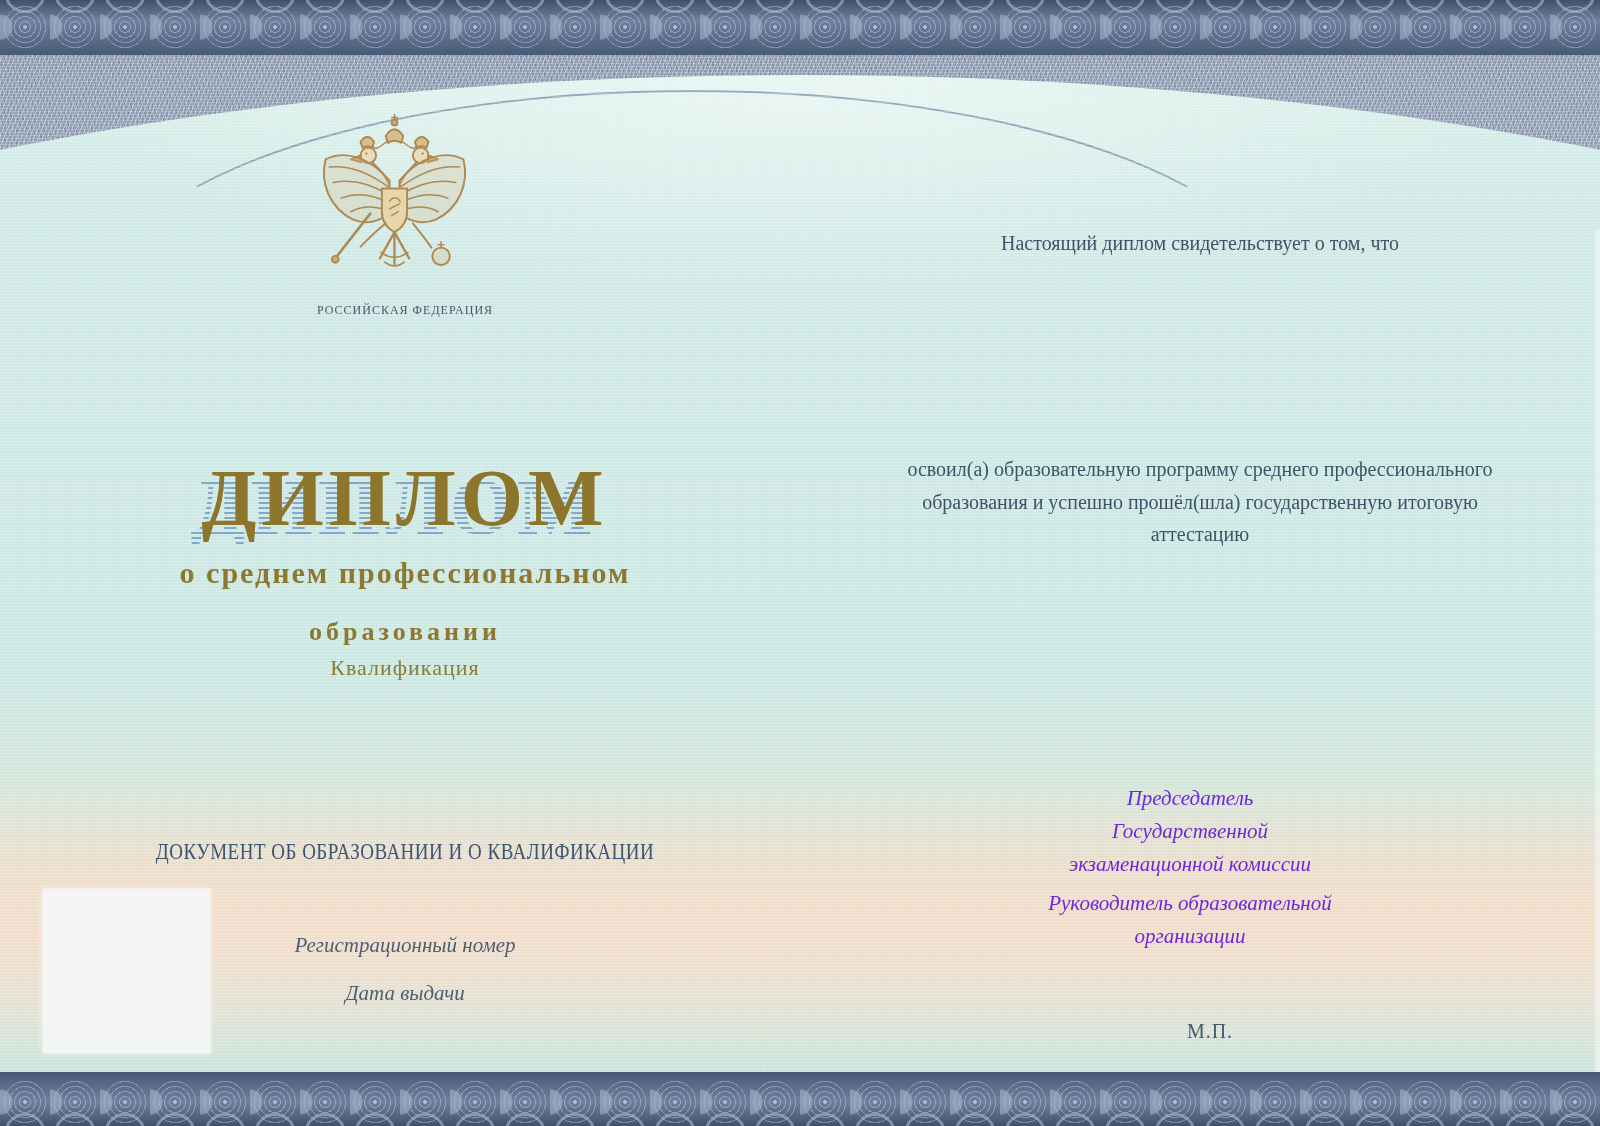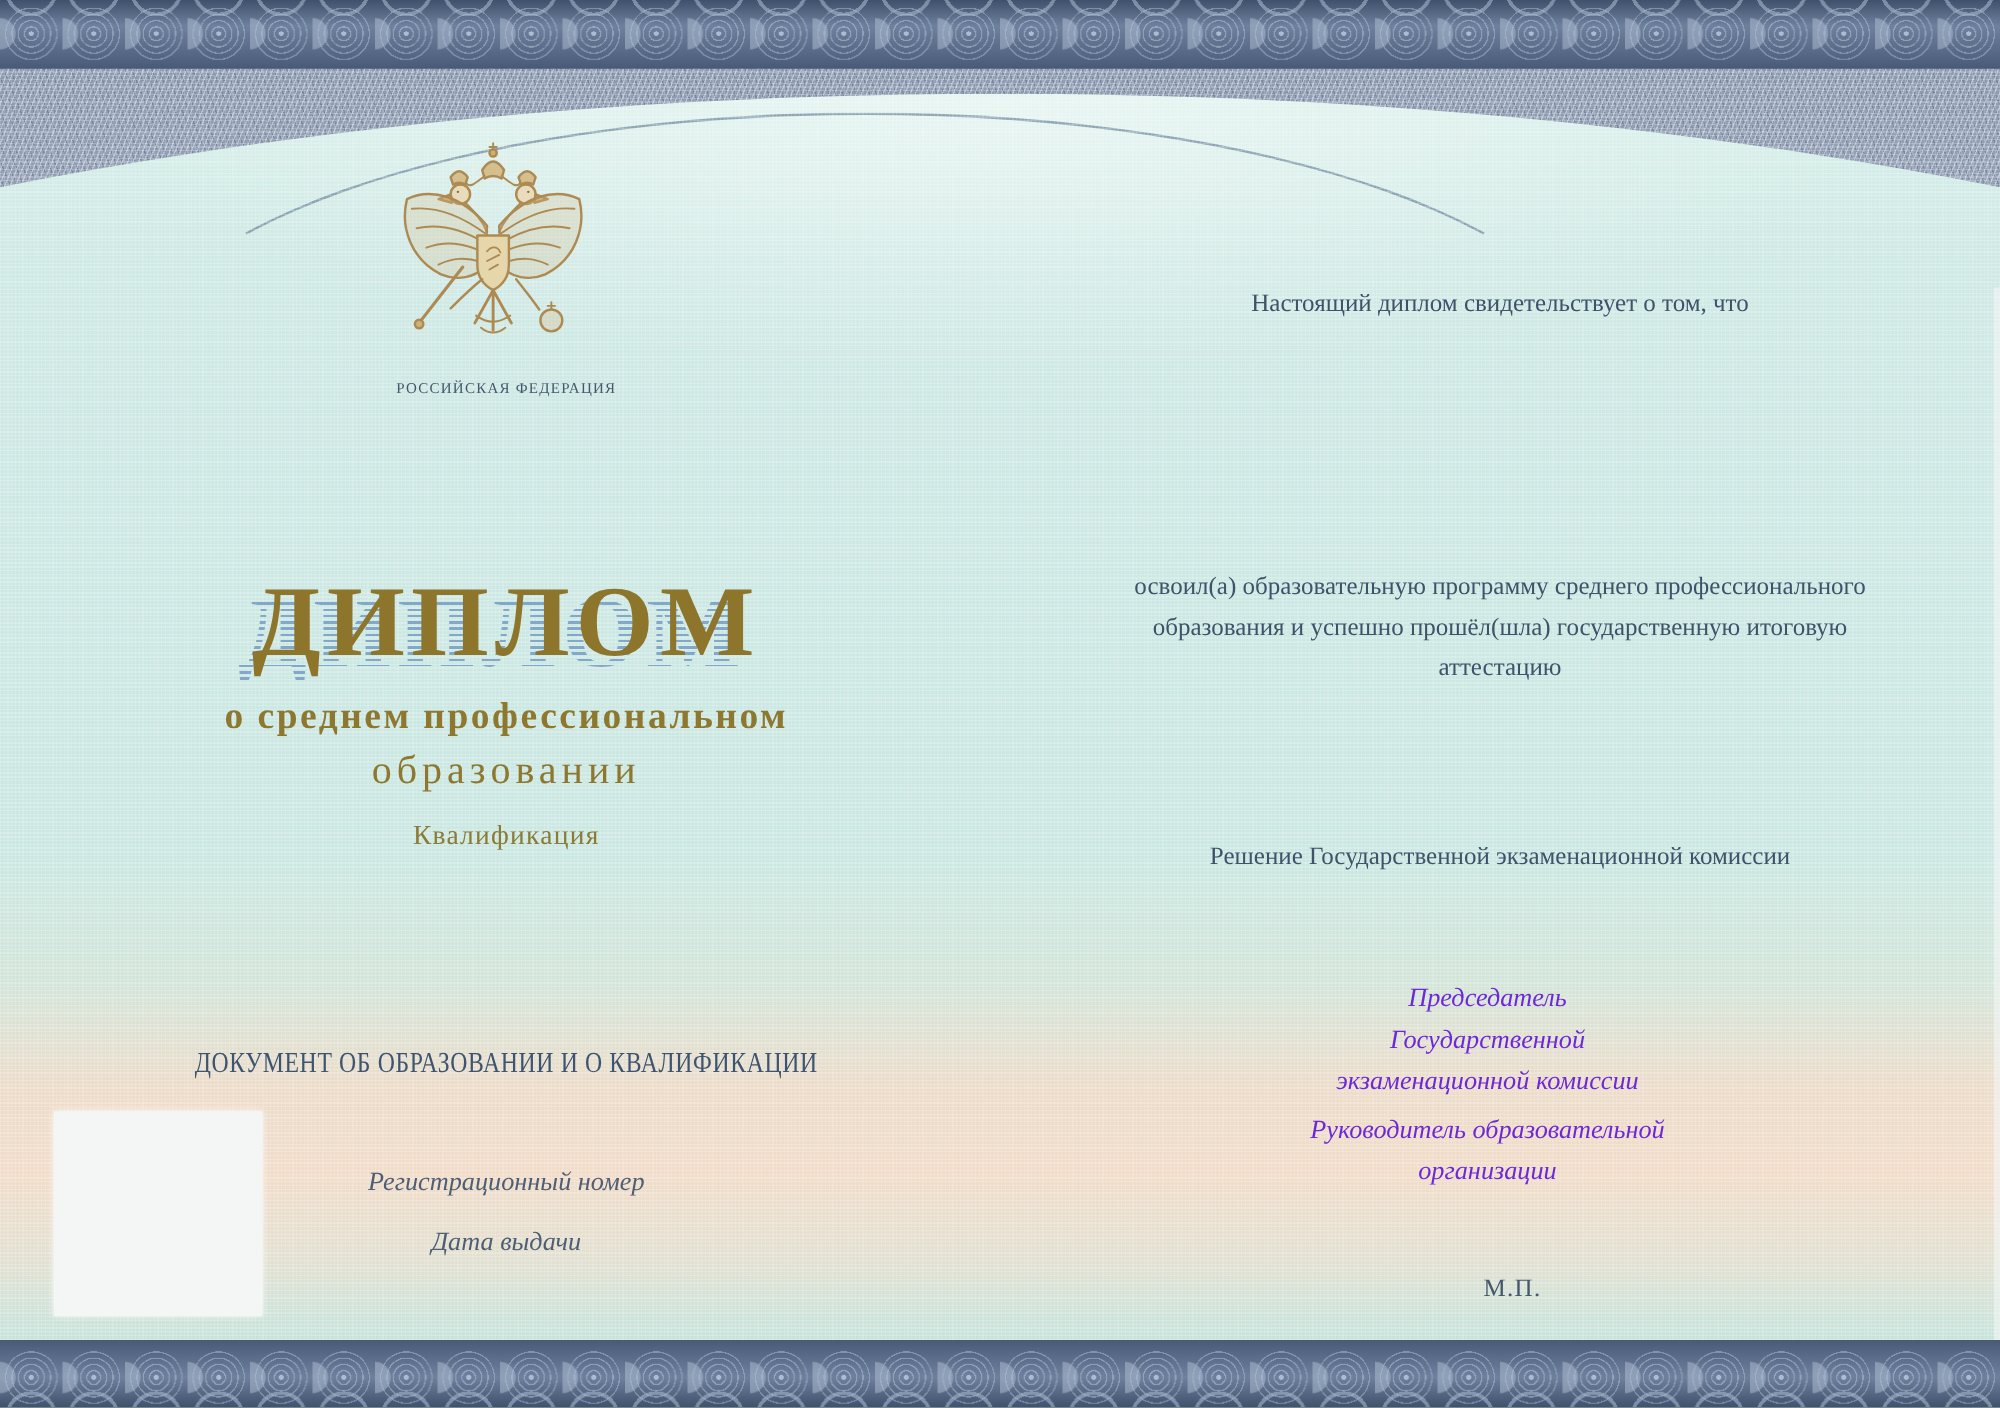--- a/index.html
+++ b/index.html
@@ -89,21 +89,21 @@
   .title-main,.title-ghost{
     top:458px;font-size:80px;font-weight:bold;letter-spacing:5px;line-height:1;
   }
   .title-main{color:#8d752c;}
   .title-ghost{
     transform:translate(-11px,9px);
     background:repeating-linear-gradient(180deg, rgba(108,148,192,.78) 0 2px, rgba(108,148,192,0) 2px 5px);
     -webkit-background-clip:text;background-clip:text;color:transparent;
   }
   .sub1{top:556px;font-size:30px;font-weight:bold;letter-spacing:2px;color:#8e7830;}
-  .sub2{top:597px;font-size:32px;font-weight:normal;letter-spacing:4px;color:#8e7830;}
+  .sub2{top:617px;font-size:26px;font-weight:bold;letter-spacing:4px;color:#8e7830;}
   .qual{top:655px;font-size:22px;color:#8a7b36;letter-spacing:1px;}
   .doctype{top:838px;font-size:19px;letter-spacing:.5px;color:#3d5570;
     transform:scaleY(1.22);transform-origin:50% 0;}
   .it{font-style:italic;color:#4e5f73;}
   .reg{top:909px;font-size:21px;margin-top:24px;}
   .date{top:981px;font-size:21px;}
 
   .certifies{top:200px;font-size:20px;color:#3e5269;}
   .program{top:421px;font-size:20px;line-height:32.5px;color:#3e5269;}
   .decision{top:642px;font-size:20px;color:#3e5269;}
@@ -177,21 +177,20 @@
     <div class="txt sub2">образовании</div>
     <div class="txt qual">Квалификация</div>
     <div class="txt doctype">ДОКУМЕНТ ОБ ОБРАЗОВАНИИ И О КВАЛИФИКАЦИИ</div>
     <div class="txt it reg">Регистрационный номер</div>
     <div class="txt it date">Дата выдачи</div>
   </div>
 
   <div class="right-col">
     <div class="txt certifies">Настоящий диплом свидетельствует о том, что</div>
     <div class="txt program">освоил(а) образовательную программу среднего профессионального образования и успешно прошёл(шла) государственную итоговую аттестацию</div>
-    <div class="txt decision">Решение Государственной экзаменационной комиссии</div>
 
     <div class="sign-block chairman">
       <div>Председатель</div>
       <div>Государственной</div>
       <div>экзаменационной комиссии</div>
     </div>
 
     <div class="sign-block head-org">
       <div>Руководитель образовательной</div>
       <div>организации</div>

